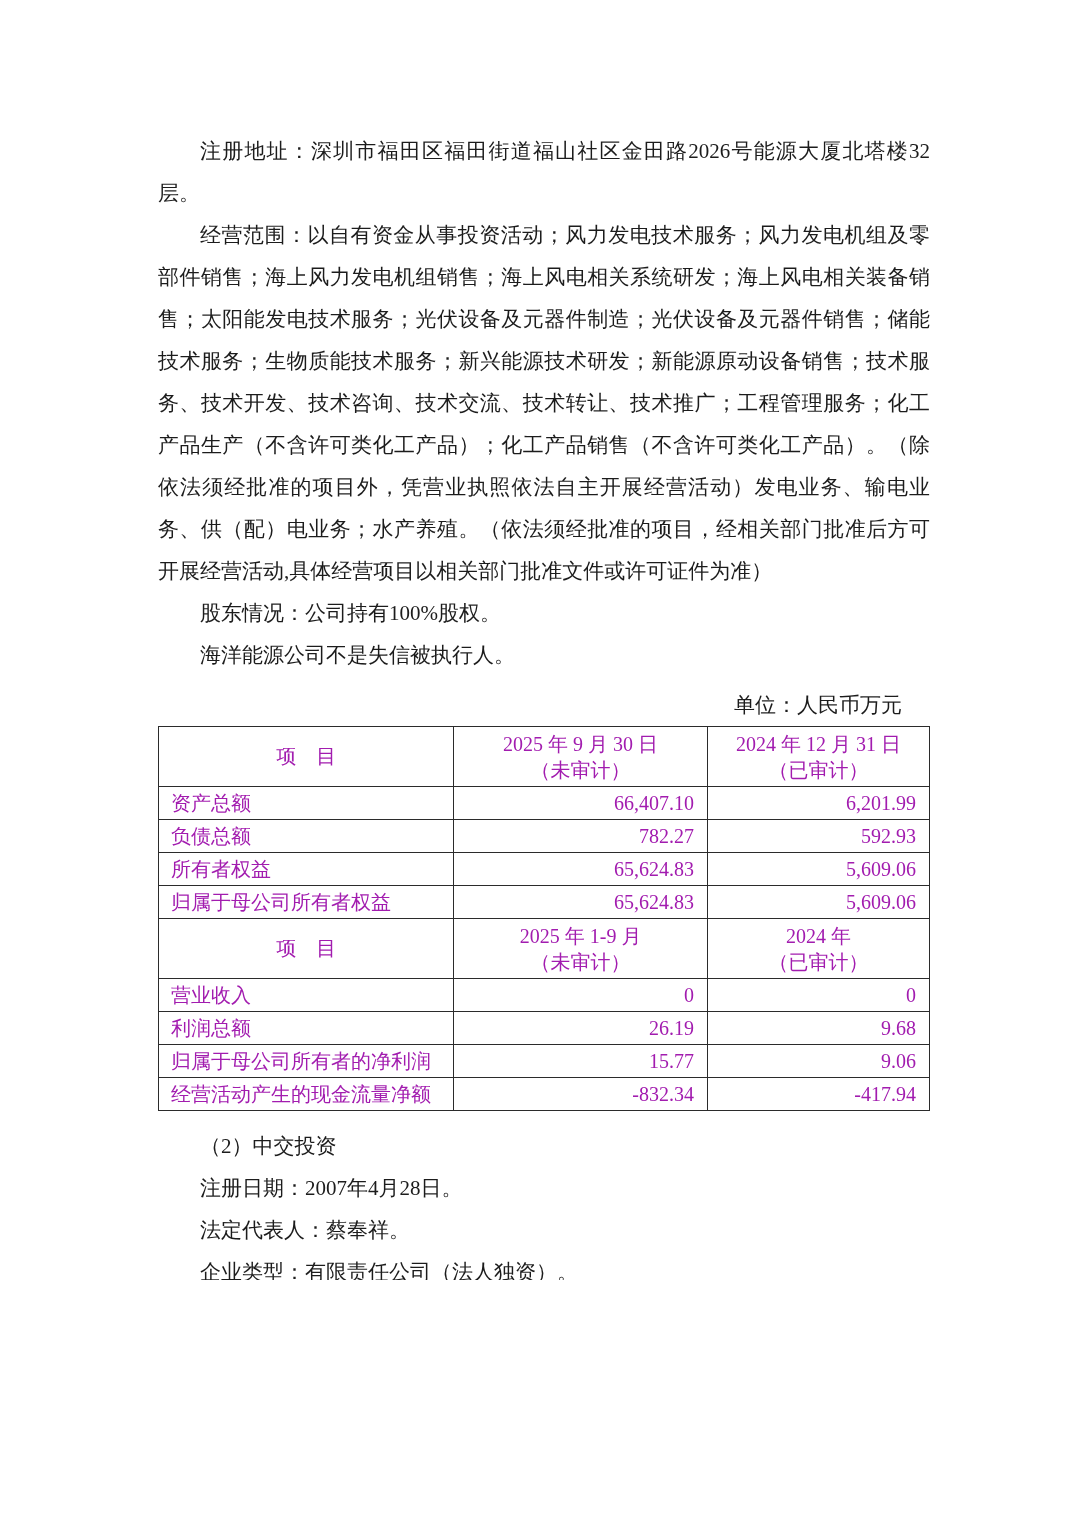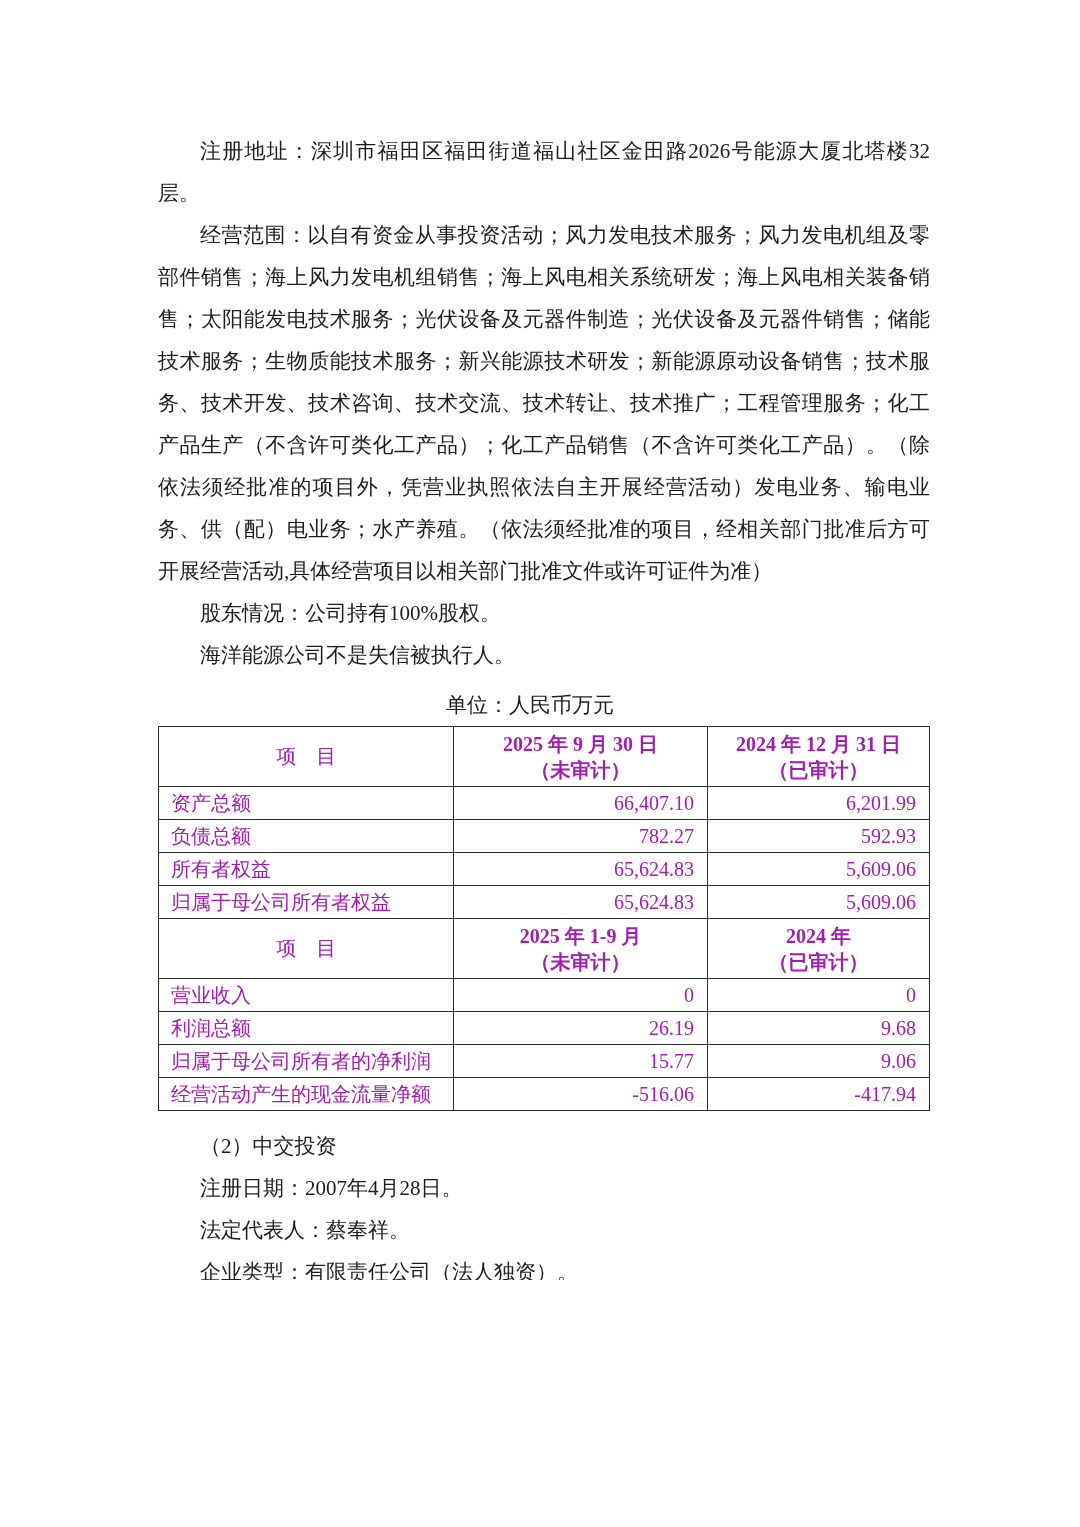--- a/index.html
+++ b/index.html
@@ -16,33 +16,33 @@
     margin:0;
     font-size:21px;
     line-height:42px;
     text-align:justify;
     text-justify:inter-character;
   }
   .indent { text-indent:2em; }
   .unit-label {
     margin:8px 0 0 0;
     font-size:21px; line-height:42px;
-    text-align:center;
+    text-align:right;
     padding-right:28px;
   }
   table.fin {
     width:100%;
     border-collapse:collapse;
     table-layout:fixed;
     font-size:20px;
     color:#a21caf;
   }
   table.fin td { border:1.5px solid #2b2b2b; overflow:hidden; }
   tr.hdr td { height:57px; text-align:center; vertical-align:middle; }
-  tr.hdr .hl { display:block; line-height:26px;font-weight:bold; }
+  tr.hdr .hl { display:block; line-height:26px; }
   tr.data td { height:30px; line-height:29px; vertical-align:middle; }
   td.lbl { padding-left:12px; text-align:left; }
   td.val { padding-right:13px; text-align:right; }
   .subheading {
     margin:14px 0 0 0;
     font-size:21px; line-height:42px;
     text-indent:2em;
   }
   p.stmt-line {
     margin:0;
@@ -131,21 +131,21 @@
           <td class="val">26.19</td>
           <td class="val">9.68</td>
         </tr>
         <tr class="data">
           <td class="lbl">归属于母公司所有者的净利润</td>
           <td class="val">15.77</td>
           <td class="val">9.06</td>
         </tr>
         <tr class="data">
           <td class="lbl">经营活动产生的现金流量净额</td>
-          <td class="val">-516.06</td>
+          <td class="val">-832.34</td>
           <td class="val">-417.94</td>
         </tr>
       </tbody>
     </table>
 
     <p class="subheading">（2）中交投资</p>
 
     <p class="stmt-line">注册日期：2007年4月28日。</p>
     <p class="stmt-line">法定代表人：蔡奉祥。</p>
     <p class="stmt-line">企业类型：有限责任公司（法人独资）。</p>

